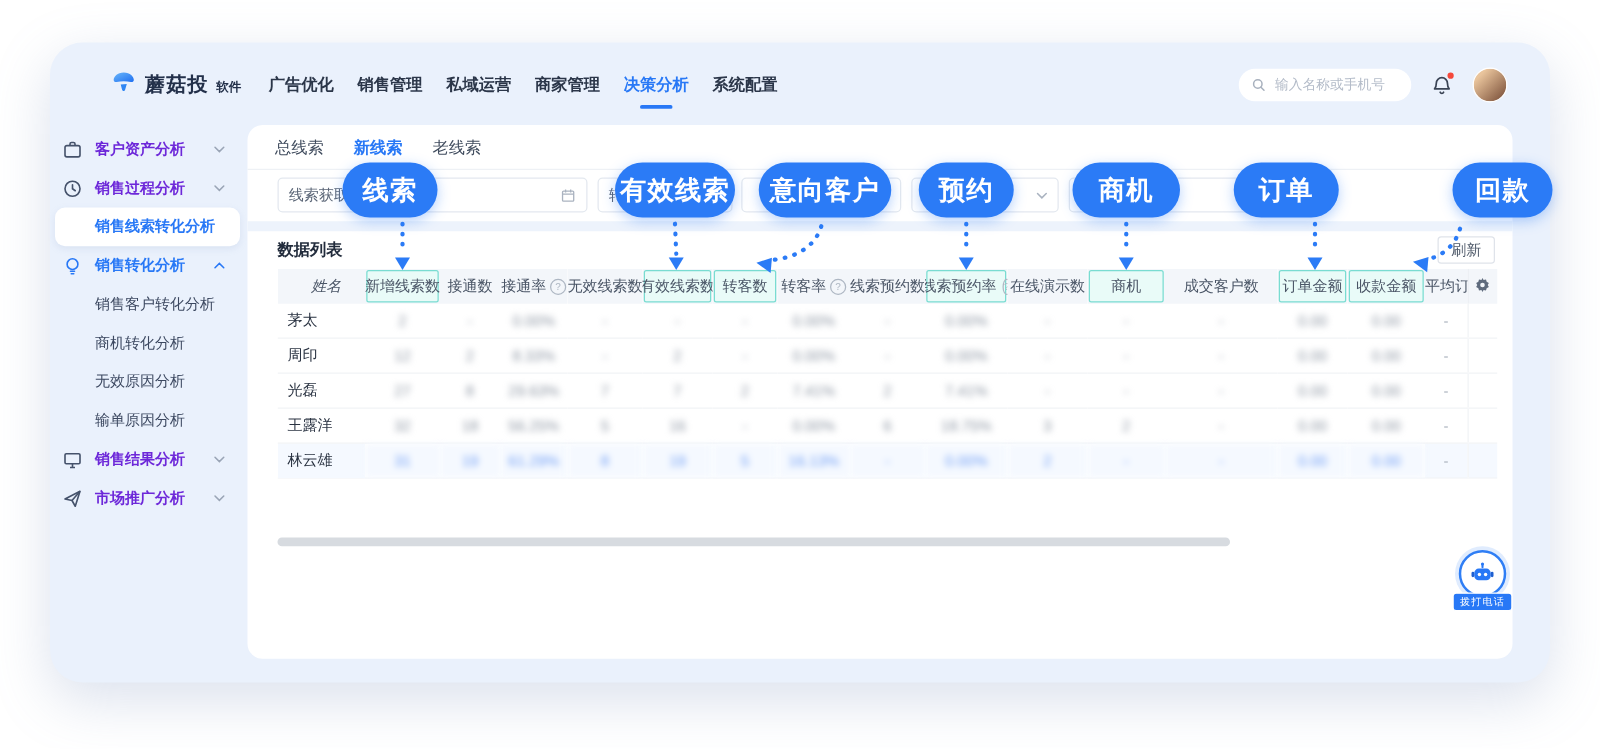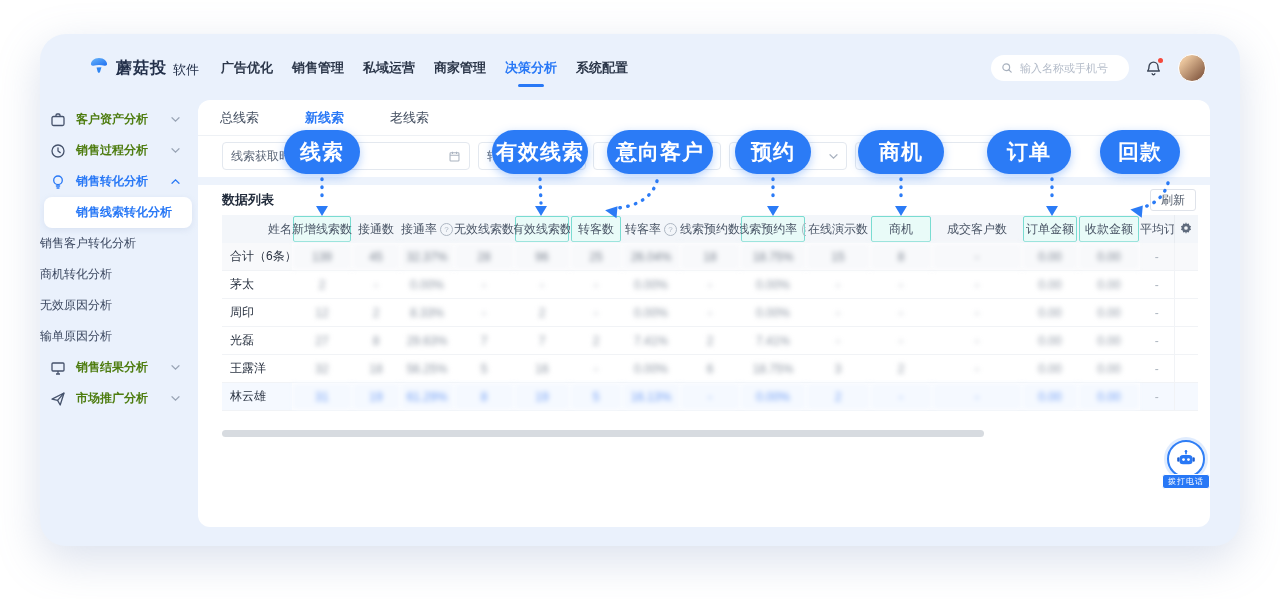--- a/index.html
+++ b/index.html
@@ -7,52 +7,52 @@
        font-family:"Liberation Sans","DejaVu Sans",sans-serif;-webkit-font-smoothing:antialiased;}
 
   
   .card{position:absolute;left:40px;top:34px;width:1200px;height:512px;background:#eaf1fc;
         border-radius:26px;box-shadow:0 14px 44px rgba(125,148,190,.28);}
 
   
   .topbar{position:absolute;left:40px;top:40px;width:1200px;height:56px;display:flex;align-items:center;}
   .logo{display:flex;align-items:center;gap:6px;margin-left:48px;}
   .logo .lname{font-size:16px;font-weight:700;color:#23304a;letter-spacing:1px;}
-  .logo .lsuffix{font-size:13px;font-weight:400;color:#23304a;margin-top:4px;}
+  .logo .lsuffix{font-size:10px;font-weight:700;color:#23304a;margin-top:4px;}
   .topnav{display:flex;gap:15px;margin-left:20px;}
   .nav-item{font-size:13px;font-weight:700;color:#2b3649;cursor:pointer;position:relative;padding:6px 2px;}
   .nav-item.active{color:#2878f6;}
   .nav-item.active::after{content:"";position:absolute;left:50%;transform:translateX(-50%);bottom:-4px;
         width:26px;height:3px;border-radius:2px;background:#2878f6;}
   .top-right{margin-left:auto;display:flex;align-items:center;gap:16px;margin-right:34px;}
   .searchbox{width:118px;height:26px;background:#fff;border-radius:14px;display:flex;align-items:center;
         padding:0 10px;gap:5px;color:#aeb7c4;}
   .searchbox input{border:none;outline:none;background:transparent;font-size:11px;width:90px;color:#333;
         font-family:inherit;}
   .searchbox input::placeholder{color:#b4bcc9;}
   .bell{position:relative;color:#3a4455;display:flex;}
   .bell .dot{position:absolute;right:-1px;top:-2px;width:5px;height:5px;border-radius:50%;background:#f5483b;}
   .avatar{width:26px;height:26px;border-radius:50%;background:linear-gradient(135deg,#e9c49c 20%,#8a6047 85%);
         border:1px solid #fff;}
 
   
   .sidebar{position:absolute;left:40px;top:104px;width:158px;}
   .side-item{height:31px;display:flex;align-items:center;cursor:pointer;position:relative;}
   .side-parent .s-icon{margin-left:10px;width:16px;height:16px;color:#45526b;display:flex;}
-  .side-parent .s-label{margin-left:10px;font-size:12px;font-weight:700;color:#4d7c0f;}
+  .side-parent .s-label{margin-left:10px;font-size:12px;font-weight:700;color:#6d28d9;}
   .side-parent .s-chev{margin-left:auto;margin-right:18px;color:#9aa5b6;display:flex;}
   .side-parent.active .s-icon,.side-parent.active .s-label,.side-parent.active .s-chev{color:#2878f6;}
-  .side-child .s-label{font-size:12px;color:#3c4860;}
+  .side-child .s-label{margin-left:36px;font-size:12px;color:#3c4860;}
   .side-child.active{background:#fff;border-radius:8px;margin:0 6px 0 4px;box-shadow:0 2px 6px rgba(140,160,200,.18);}
   .side-child.active .s-label{margin-left:32px;color:#2878f6;font-weight:700;}
 
   
   .content{position:absolute;left:198px;top:100px;width:1012px;height:427px;background:#fff;
         border-radius:12px;}
-  .tabs{height:35px;display:flex;align-items:center;gap:42px;padding-left:20px;border-bottom:1px solid #eef1f5;}
+  .tabs{height:35px;display:flex;align-items:center;gap:20px;padding-left:20px;border-bottom:1px solid #eef1f5;}
   .tab{font-size:13px;color:#404c5e;cursor:pointer;position:relative;padding:8px 2px;}
   .tab.active{color:#2878f6;font-weight:700;}
   .tab.active::after{content:"";position:absolute;left:50%;transform:translateX(-50%);bottom:0;
         width:34px;height:3px;border-radius:2px;background:#2878f6;}
 
   .filters{position:absolute;left:24px;top:42px;height:30px;width:980px;}
   .fbox{position:absolute;top:0;height:28px;border:1px solid #e3e8ef;border-radius:4px;background:#fff;
         display:flex;align-items:center;font-size:12px;padding:0 8px;box-sizing:border-box;}
   .fbox .flabel{color:#5a6576;margin-right:8px;white-space:nowrap;}
   .fbox .fvalue{color:#2b3442;white-space:nowrap;}
@@ -69,21 +69,21 @@
   .list-head{position:absolute;left:24px;right:14px;top:88px;height:24px;display:flex;align-items:center;gap:37px;}
   .list-title{font-size:13px;font-weight:700;color:#222c3c;}
   .refresh-btn{margin-left:auto;height:22px;padding:0 10px;border:1px solid #dfe3ea;border-radius:3px;
         background:#fff;font-size:12px;color:#4e5969;display:flex;align-items:center;cursor:pointer;font-family:inherit;}
 
   
   .tablewrap{position:absolute;left:24px;top:115px;width:976px;overflow:hidden;}
   table{border-collapse:collapse;table-layout:fixed;width:976px;}
   th{height:28px;background:#f3f6fa;font-size:12px;font-weight:400;color:#4a5566;text-align:center;
      padding:0;white-space:nowrap;overflow:hidden;position:relative;}
-  th.name-col{text-align:right;padding-left:8px;}
+  th.name-col{text-align:center;padding-left:8px;font-style:italic;}
   th .hl-box{position:absolute;inset:1px;background:#e9fbf8;border:1px solid #79dcd1;border-radius:2px;
      display:flex;align-items:center;justify-content:center;gap:2px;}
   th.gear-col{border-left:1px solid #e8ecf1;box-shadow:-5px 0 5px -5px rgba(30,50,90,.10);}
   .info-ic{display:inline-block;width:11px;height:11px;border:1px solid #aeb7c3;border-radius:50%;
      color:#aeb7c3;font-size:8px;line-height:11px;text-align:center;margin-left:3px;vertical-align:1px;}
   td{height:27px;border-bottom:1px solid #f1f3f6;font-size:12px;color:#2a3342;text-align:center;
      padding:0;white-space:nowrap;overflow:hidden;}
   td.name-cell{text-align:left;padding-left:8px;filter:blur(.4px);}
   td.blur{filter:blur(2.6px);color:#8d96a3;}
   td.dash{color:#aeb6c0;}
@@ -91,27 +91,27 @@
   tr.total td{background:#f8f9fb;}
   tr.total td.blur{color:#79828f;}
   tr.linkrow td{background:#f5f9ff;}
   tr.linkrow td.blur{color:#6f9df5;}
   .hscroll{position:absolute;left:24px;top:330px;width:762px;height:7px;border-radius:4px;background:#d7dbe0;cursor:pointer;}
 
   
   .pill{position:absolute;top:130px;height:44px;border-radius:22px;background:#2b7bf6;color:#fff;
         font-size:21px;font-weight:700;display:flex;align-items:center;justify-content:center;
         letter-spacing:1px;z-index:30;box-shadow:0 3px 10px rgba(43,123,246,.35);}
-  .pill:nth-of-type(1){left:284px;width:76px;}
+  .pill:nth-of-type(1){left:274px;width:76px;}
   .pill:nth-of-type(2){left:492px;width:96px;}
   .pill:nth-of-type(3){left:607px;width:106px;}
   .pill:nth-of-type(4){left:735px;width:76px;}
   .pill:nth-of-type(5){left:858px;width:86px;}
   .pill:nth-of-type(6){left:987px;width:84px;}
-  .pill:nth-of-type(7){left:1100px;width:80px;}
+  .pill:nth-of-type(7){left:1162px;width:80px;}
   .arrows{position:absolute;left:0;top:0;width:1280px;height:599px;pointer-events:none;z-index:29;}
 
   
   .call-widget{position:absolute;left:1162px;top:440px;width:48px;height:52px;z-index:40;cursor:pointer;}
   .call-circle{position:absolute;left:5px;top:0;width:34px;height:34px;border-radius:50%;background:#fff;
         border:2px solid #2f7ef5;box-shadow:0 0 0 3px rgba(47,126,245,.15);display:flex;align-items:center;justify-content:center;}
   .call-label{position:absolute;left:0;top:34px;width:46px;height:13px;background:#2878f6;border-radius:3px;
         border:1px solid #fff;color:#fff;font-size:8px;display:flex;align-items:center;justify-content:center;letter-spacing:1px;}
 </style>
 </head>
@@ -187,36 +187,36 @@
           <path d="M8 4.8V8l2.2 1.6"></path>
         </svg>
       </span>
       <span class="s-label">销售过程分析</span>
       <span class="s-chev">
         <svg width="9" height="7" viewBox="0 0 10 8" fill="none" stroke="currentColor" stroke-width="1.4" stroke-linecap="round">
           <polyline points="1,2 5,6 9,2"></polyline>
         </svg>
       </span>
     </div>
+    <div class="side-item side-child active">
+      <span class="s-label">销售线索转化分析</span>
+    </div>
     <div class="side-item side-parent active">
       <span class="s-icon">
         <svg width="16" height="16" viewBox="0 0 16 16" fill="none" stroke="currentColor" stroke-width="1.3" stroke-linecap="round">
           <circle cx="8" cy="6.3" r="4.3"></circle>
           <path d="M6.4 12h3.2M7 14h2"></path>
         </svg>
       </span>
       <span class="s-label">销售转化分析</span>
       <span class="s-chev">
         <svg width="9" height="7" viewBox="0 0 10 8" fill="none" stroke="currentColor" stroke-width="1.4" stroke-linecap="round">
           <polyline points="1,6 5,2 9,6"></polyline>
         </svg>
       </span>
-    </div>
-    <div class="side-item side-child active">
-      <span class="s-label">销售线索转化分析</span>
     </div>
     <div class="side-item side-child">
       <span class="s-label">销售客户转化分析</span>
     </div>
     <div class="side-item side-child">
       <span class="s-label">商机转化分析</span>
     </div>
     <div class="side-item side-child">
       <span class="s-label">无效原因分析</span>
     </div>
@@ -369,39 +369,20 @@
               </div>
             </th>
             <th><span><span>平均订</span></span></th>
             <th class="gear-col"><svg width="14" height="14" viewBox="0 0 16 16">
                 <path d="M8 1.5l1 2 2.2-.6.6 2.2 2 1-1 1.9 1 1.9-2 1-.6 2.2-2.2-.6-1 2-1-2-2.2.6-.6-2.2-2-1 1-1.9-1-1.9 2-1 .6-2.2 2.2.6z" fill="#5f6b7d"></path>
                 <circle cx="8" cy="8" r="2.1" fill="#f3f6fa"></circle>
               </svg></th>
           </tr>
         </thead>
         <tbody>
-          <tr class="total">
-            <td class="name-cell">合计（6条）</td>
-            <td class="blur">139</td>
-            <td class="blur">45</td>
-            <td class="blur">32.37%</td>
-            <td class="blur">28</td>
-            <td class="blur">96</td>
-            <td class="blur">25</td>
-            <td class="blur">26.04%</td>
-            <td class="blur">18</td>
-            <td class="blur">18.75%</td>
-            <td class="blur">15</td>
-            <td class="blur">8</td>
-            <td class="blur">-</td>
-            <td class="blur">0.00</td>
-            <td class="blur">0.00</td>
-            <td class="dash">-</td>
-            <td class="gear-cell"></td>
-          </tr>
           <tr>
             <td class="name-cell">茅太</td>
             <td class="blur">2</td>
             <td class="blur">-</td>
             <td class="blur">0.00%</td>
             <td class="blur">-</td>
             <td class="blur">-</td>
             <td class="blur">-</td>
             <td class="blur">0.00%</td>
             <td class="blur">-</td>

